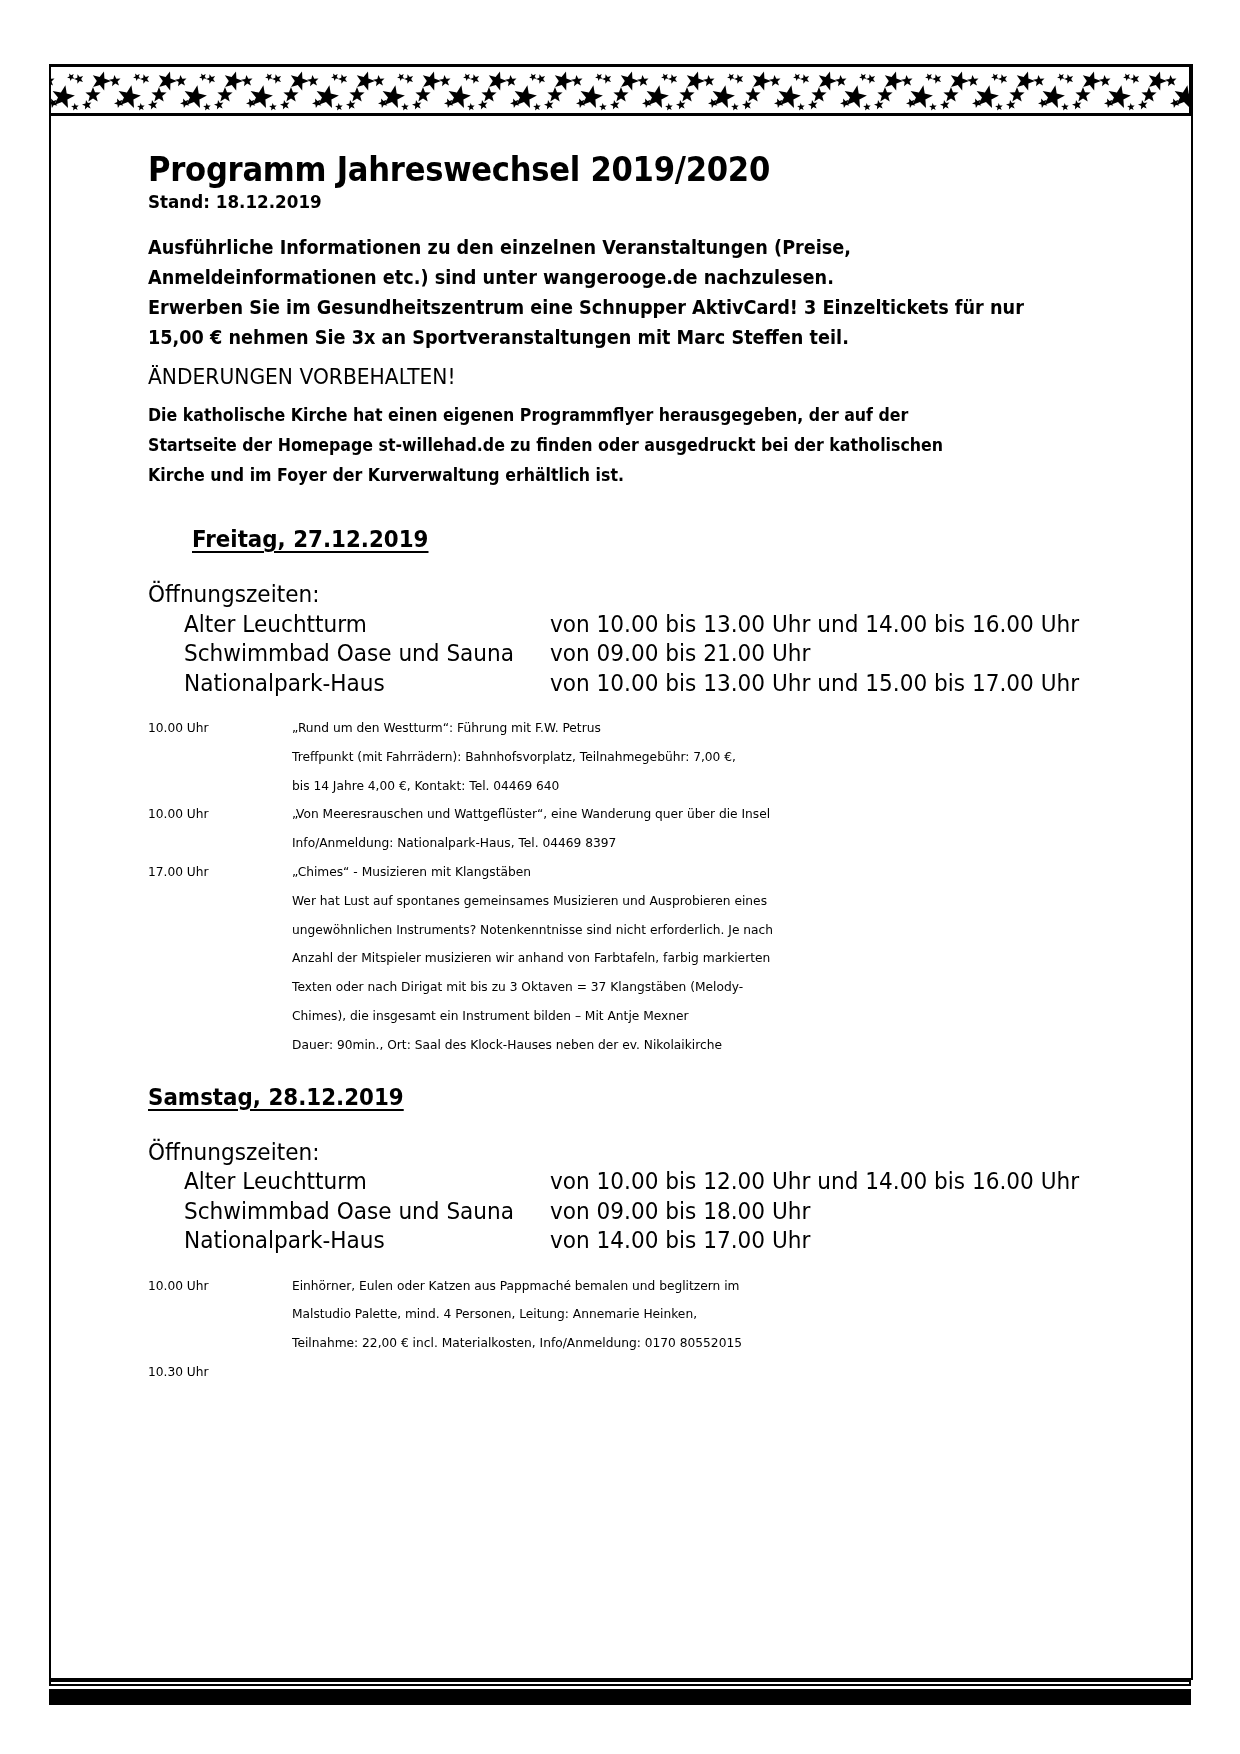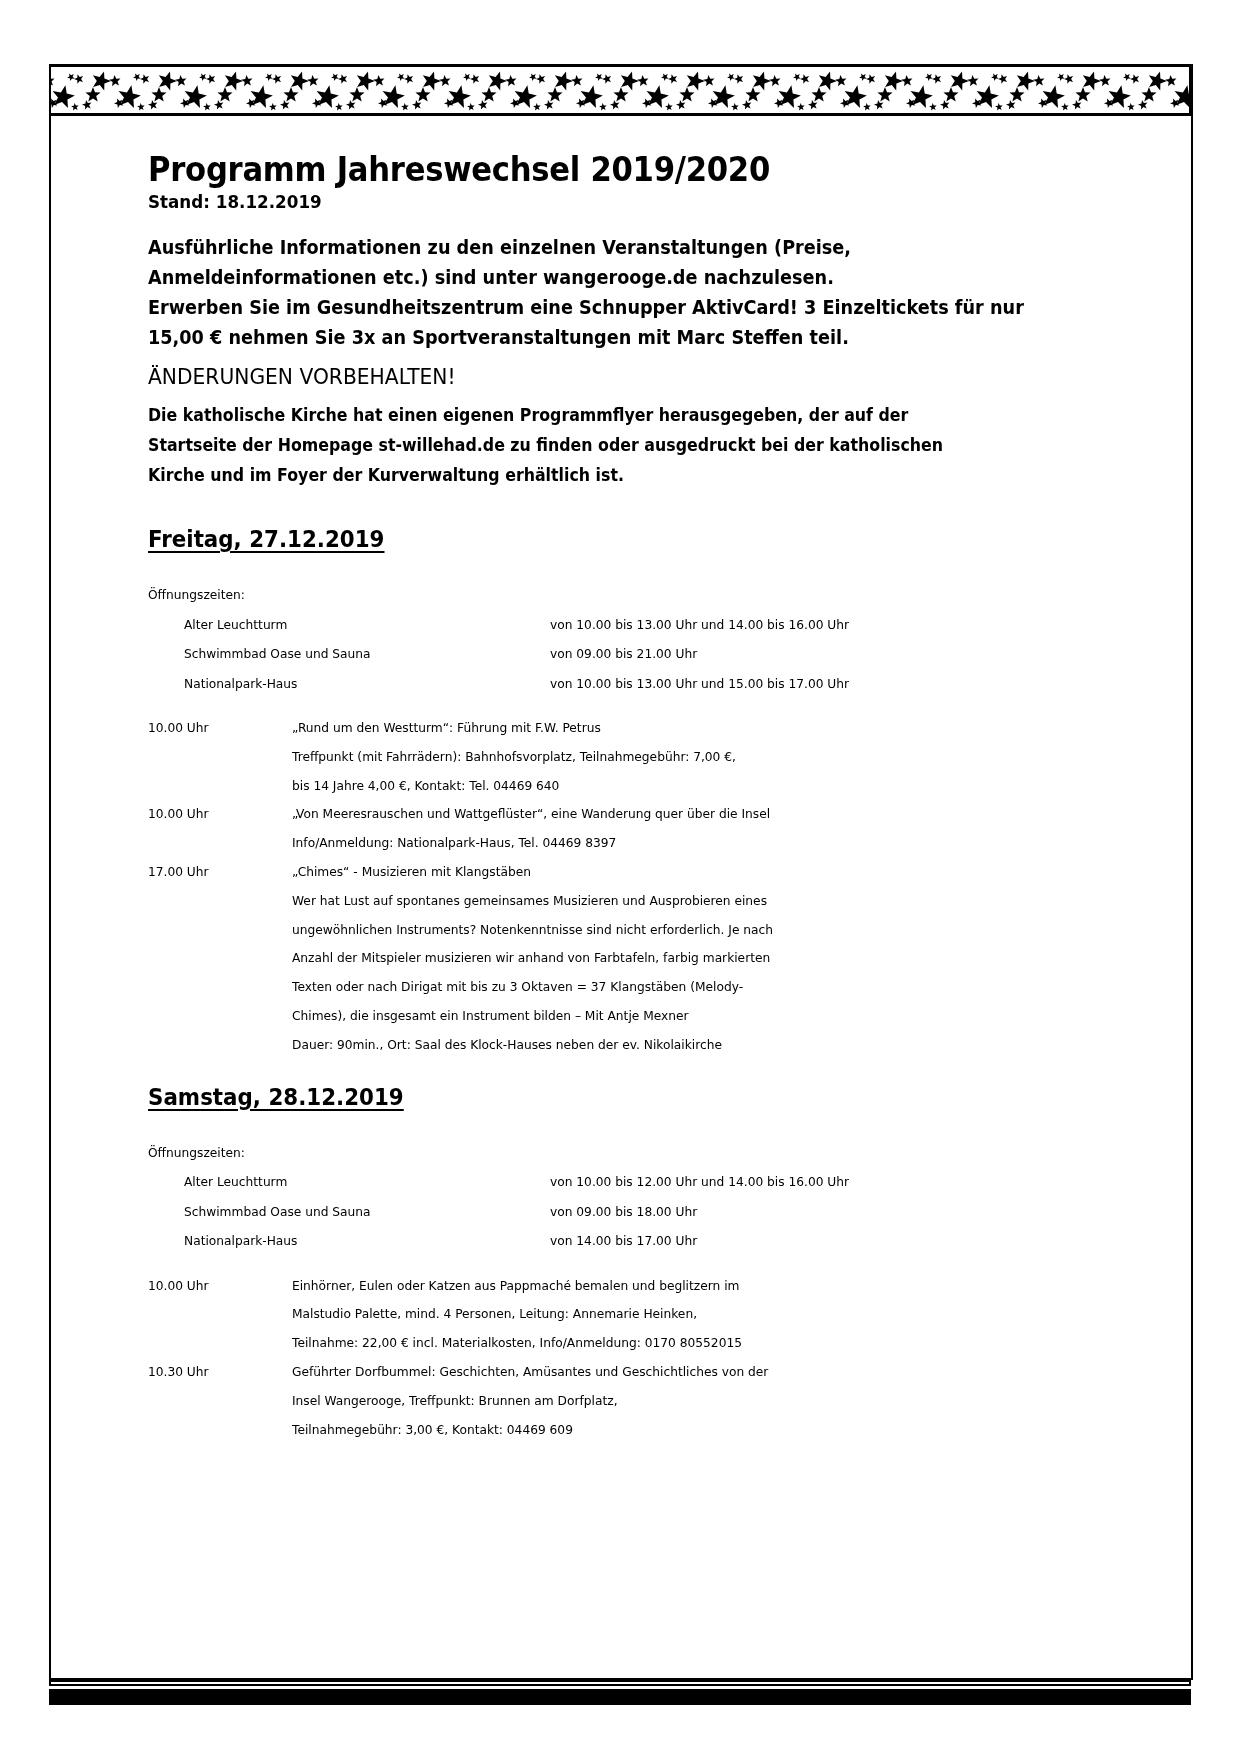--- a/index.html
+++ b/index.html
@@ -119,26 +119,26 @@
       font-size: 23px;
       line-height: 30px;
       text-decoration: underline;
       text-underline-offset: 4px;
       text-decoration-thickness: 2px;
       white-space: nowrap;
       display: inline-block;
       transform: scaleX(0.93);
       transform-origin: left;
     }
-    .day1-heading-wrap { margin-top: 34px; }
+    .day1-heading-wrap { margin-top: 34px; margin-left: 44px; }
     .day2-heading-wrap { margin-top: 22px; }
 
     .hours-block {
       margin-top: 26px;
-      font-size: 13px;
+      font-size: 23px;
       line-height: 29.5px;
     }
     .hours-label,
     .hours-row {
       white-space: nowrap;
     }
     .hours-row {
       display: flex;
       margin-left: 36px;
     }
@@ -445,21 +445,16 @@
       <div class="event">
         <div class="event-time">10.00 Uhr</div>
         <div class="event-lines">
           <div class="line">Einhörner, Eulen oder Katzen aus Pappmaché bemalen und beglitzern im</div>
           <div class="line">Malstudio Palette, mind. 4 Personen, Leitung: Annemarie Heinken,</div>
           <div class="line">Teilnahme: 22,00 € incl. Materialkosten, Info/Anmeldung: 0170 80552015</div>
         </div>
       </div>
       <div class="event">
         <div class="event-time">10.30 Uhr</div>
-        <div class="event-lines">
-          <div class="line">Geführter Dorfbummel: Geschichten, Amüsantes und Geschichtliches von der</div>
-          <div class="line">Insel Wangerooge, Treffpunkt: Brunnen am Dorfplatz,</div>
-          <div class="line">Teilnahmegebühr: 3,00 €, Kontakt: 04469 609</div>
-        </div>
       </div>
     </div>
   </section>
 </div>
 
 </body></html>

